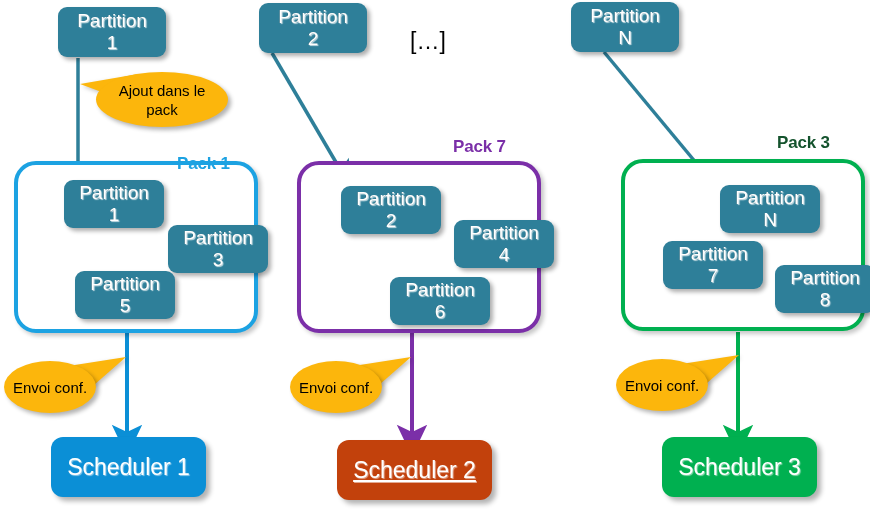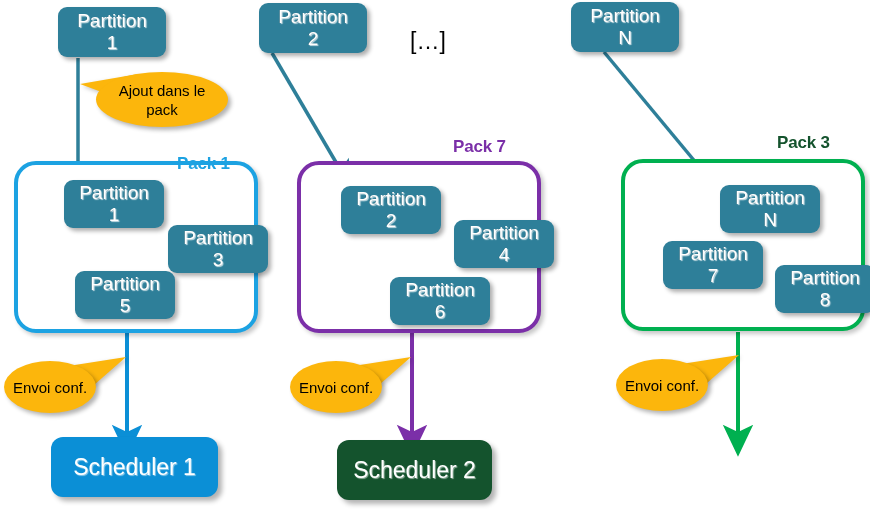--- a/index.html
+++ b/index.html
@@ -78,21 +78,21 @@
     font-size:23px;
     display:flex;
     align-items:center;
     justify-content:center;
     box-shadow:4px 4px 5px rgba(0,0,0,0.30);
     text-shadow:1px 1px 1px rgba(255,255,255,0.55);
     box-sizing:border-box;
     z-index:4;
   }
   .scheduler.s1{background:#0B8FD6;}
-  .scheduler.s2{background:#14532d;}
+  .scheduler.s2{background:#c2410c;text-decoration:underline;}
   .scheduler.s3{background:#00B050;}
 
   
   .callout{
     position:absolute;
     background:#FCB60C;
     border-radius:50%;
     color:#000000;
     font-size:15px;
     line-height:19px;
@@ -240,20 +240,23 @@
     <span>Envoi conf.</span>
   </div>
 
   <svg class="callout-tail" style="left:673px; top:353px;" width="70" height="38" viewBox="0 0 70 38">
     <path d="M2,12 L66,2 L34,30 Z" fill="#FCB60C"></path>
   </svg>
   <div class="callout" style="left:616px; top:359px; width:92px; height:52px;">
     <span>Envoi conf.</span>
   </div>
 
-  <div class="scheduler s1" style="left:51px; top:437px; width:167px; height:60px;">
+  <div class="scheduler s1" style="left:51px; top:437px; width:155px; height:60px;">
     <span>Scheduler 1</span>
   </div>
   <div class="scheduler s2" style="left:337px; top:440px; width:155px; height:60px;">
     <span>Scheduler 2</span>
   </div>
+  <div class="scheduler s3" style="left:662px; top:437px; width:155px; height:60px;">
+    <span>Scheduler 3</span>
+  </div>
 
 </div>
 
 </body></html>

